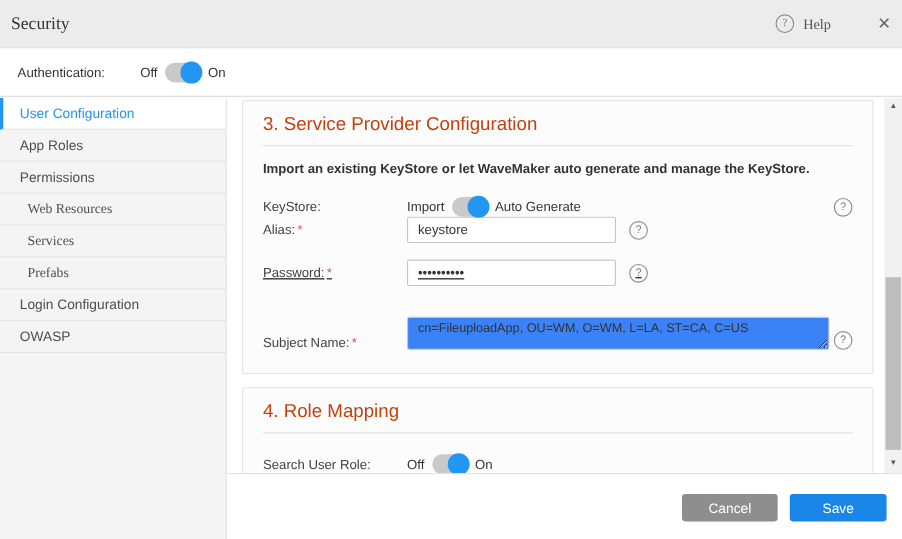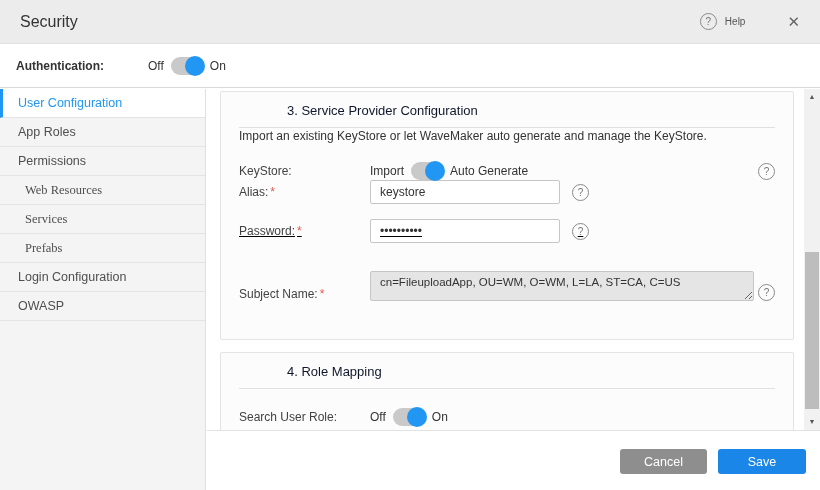--- a/index.html
+++ b/index.html
@@ -8,40 +8,40 @@
     overflow: hidden;
     font-family: "Liberation Sans", "DejaVu Sans", sans-serif;
     background: #fff;
   }
   .app { position: relative; width: 820px; height: 490px; background: #fff; overflow: hidden; }
 
   
   .header {
     position: absolute; top: 0; left: 0; right: 0; height: 44px;
     background: #ececec; border-bottom: 1px solid #e0e0e0;
-    display: flex; align-items: center; padding: 0 20px; box-sizing: border-box;
+    display: flex; align-items: center; padding: 0 10px; box-sizing: border-box; font-family: Liberation Serif, serif;
   }
   .header .title { font-size: 16px; color: #333; }
   .header-right { margin-left: auto; display: flex; align-items: center; }
   .qicon {
     width: 15px; height: 15px; border: 1px solid #8a8a8a; border-radius: 50%;
     color: #777; font-size: 10px; line-height: 15px; text-align: center;
     display: inline-block; flex-shrink: 0; background: transparent;
   }
-  .header-right .help-text { font-size: 10px; color: #555; margin-left: 8px; }
+  .header-right .help-text { font-size: 13px; color: #555; margin-left: 8px; }
   .header-right .close { font-size: 15px; color: #666; margin-left: 42px; cursor: pointer; }
 
   
   .auth-row {
     position: absolute; top: 44px; left: 0; right: 0; height: 44px;
     background: #fff; border-bottom: 1px solid #d9d9d9;
     display: flex; align-items: center; padding: 0 16px; box-sizing: border-box;
     font-size: 12px; color: #333;
   }
-  .auth-row .auth-label { margin-right: 44px; font-weight: bold; }
+  .auth-row .auth-label { margin-right: 32px; }
 
   
   .toggle {
     position: relative; width: 32px; height: 18px; border-radius: 9px;
     background: #c9c9c9; display: inline-block; flex-shrink: 0; cursor: pointer;
   }
   .toggle .knob {
     position: absolute; top: -1px; right: -2px; width: 20px; height: 20px;
     border-radius: 50%; background: #2196f3;
   }
@@ -72,42 +72,42 @@
   }
   .scroll-divider { position: absolute; top: 341px; left: 0; right: 0; border-top: 1px solid #e2e2e2; }
 
   .card {
     margin-left: 13px; width: 574px; box-sizing: border-box;
     background: #fcfcfc; border: 1px solid #e4e4e4; border-radius: 2px;
     padding: 0 18px;
   }
   .card-1 { margin-top: 2px; height: 249px; }
   .card-2 { margin-top: 12px; height: 130px; }
-  .card-title { font-size: 13px; color: #0f172a; padding-top: 11px; margin-left: 48px; }
+  .card-title { font-size: 17px; color: #c2410c; padding-top: 11px; }
   .rule { border: 0; border-top: 1px solid #e0e0e0; margin: 9px 0 0 0; }
-  .desc { font-size: 12px; color: #333; margin-top: 1px; }
+  .desc { font-size: 12px; color: #333; margin-top: 13px; font-weight: bold; }
 
   .frow { display: flex; align-items: center; }
   .flabel { width: 131px; flex-shrink: 0; font-size: 12px; color: #424242; }
   .req { color: #e8584e; margin-left: 2px; }
   .row-keystore { margin-top: 19px; }
   .row-alias { }
   .row-password { margin-top: 15px; text-decoration: underline; }
   .row-subject { margin-top: 28px; align-items: flex-end; }
   .row-search { margin-top: 19px; }
 
   .tinput {
     width: 190px; height: 24px; box-sizing: border-box;
     border: 1px solid #c6c6c6; border-radius: 2px; background: #fff;
     font-family: "Liberation Sans", sans-serif; font-size: 12px; color: #333;
     padding: 0 9px; outline: none;
   }
   .tarea {
     width: 384px; height: 30px; box-sizing: border-box;
-    border: 1px solid #c6c6c6; border-radius: 2px; background: #e5e5e5;
+    border: 1px solid #c6c6c6; border-radius: 2px; background: #3b82f6;
     font-family: "Liberation Sans", sans-serif; font-size: 11.5px; color: #333;
     padding: 4px 9px; outline: none; resize: both;
   }
   .q-after { margin-left: 12px; }
   .q-right { margin-left: auto; }
   .row-subject .q-right { margin-top: 7px; }
 
   
   .scrollbar {
     position: absolute; left: 597px; top: 0; width: 16px; height: 341px;

